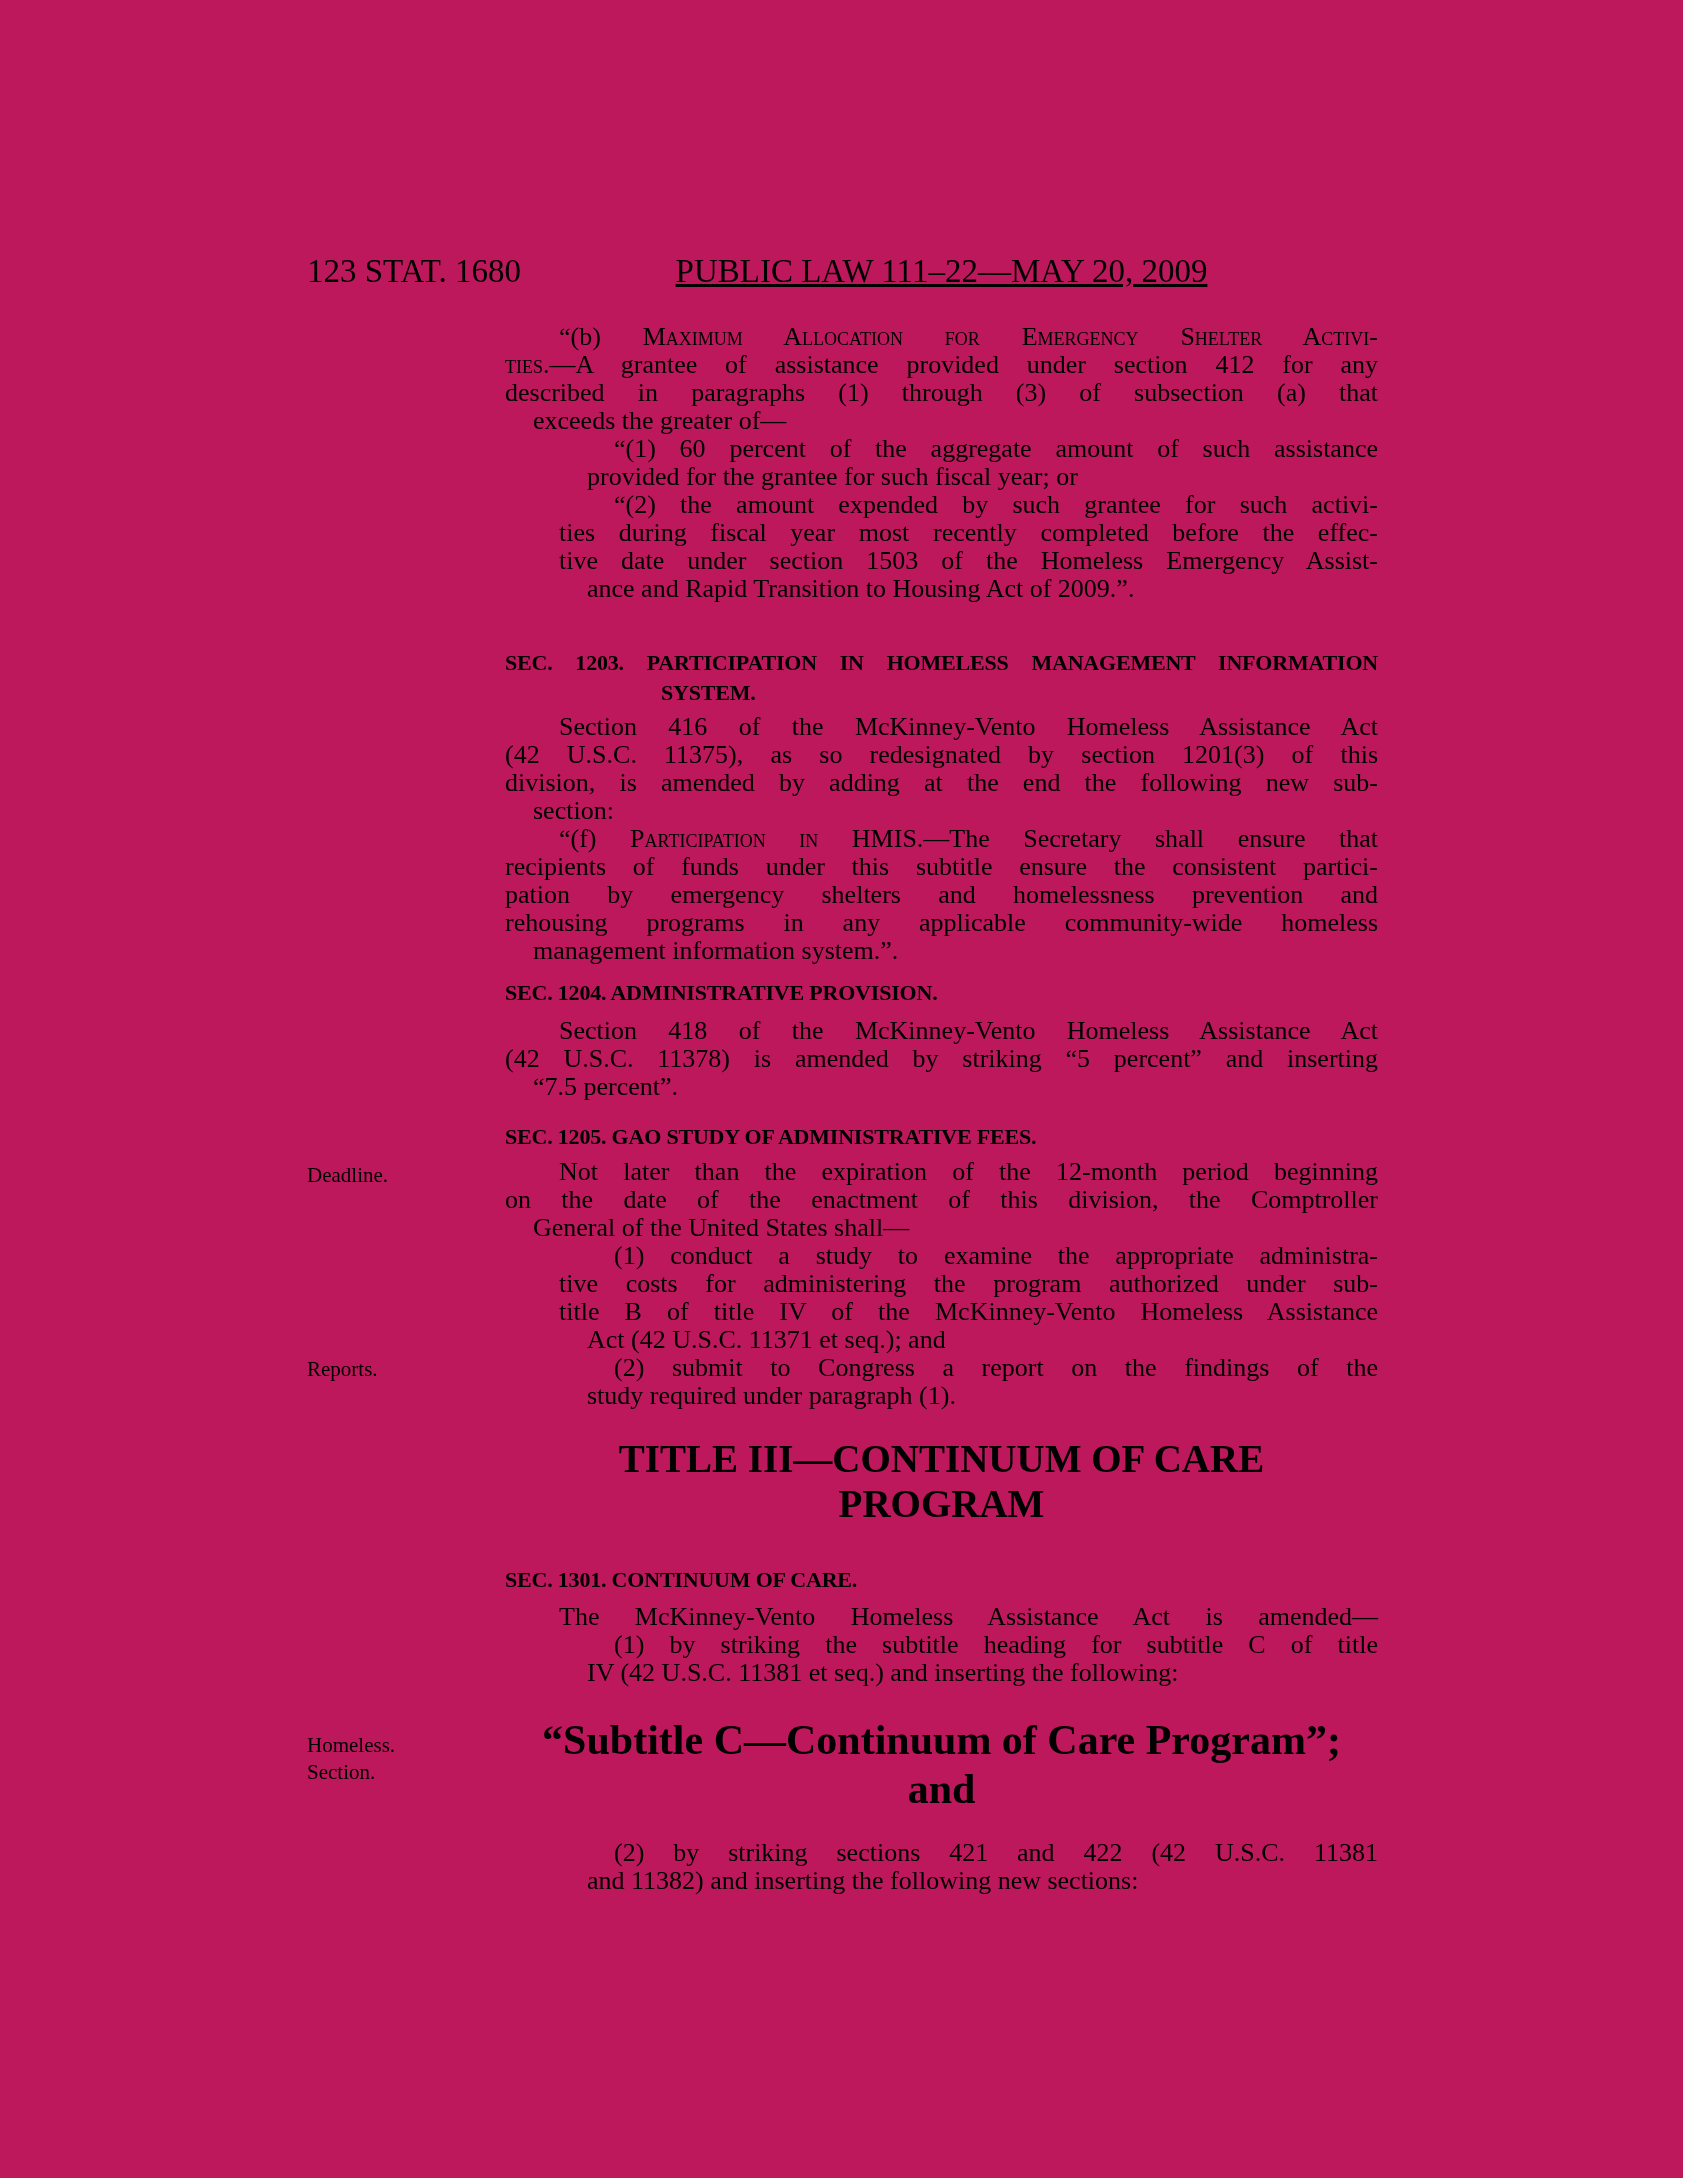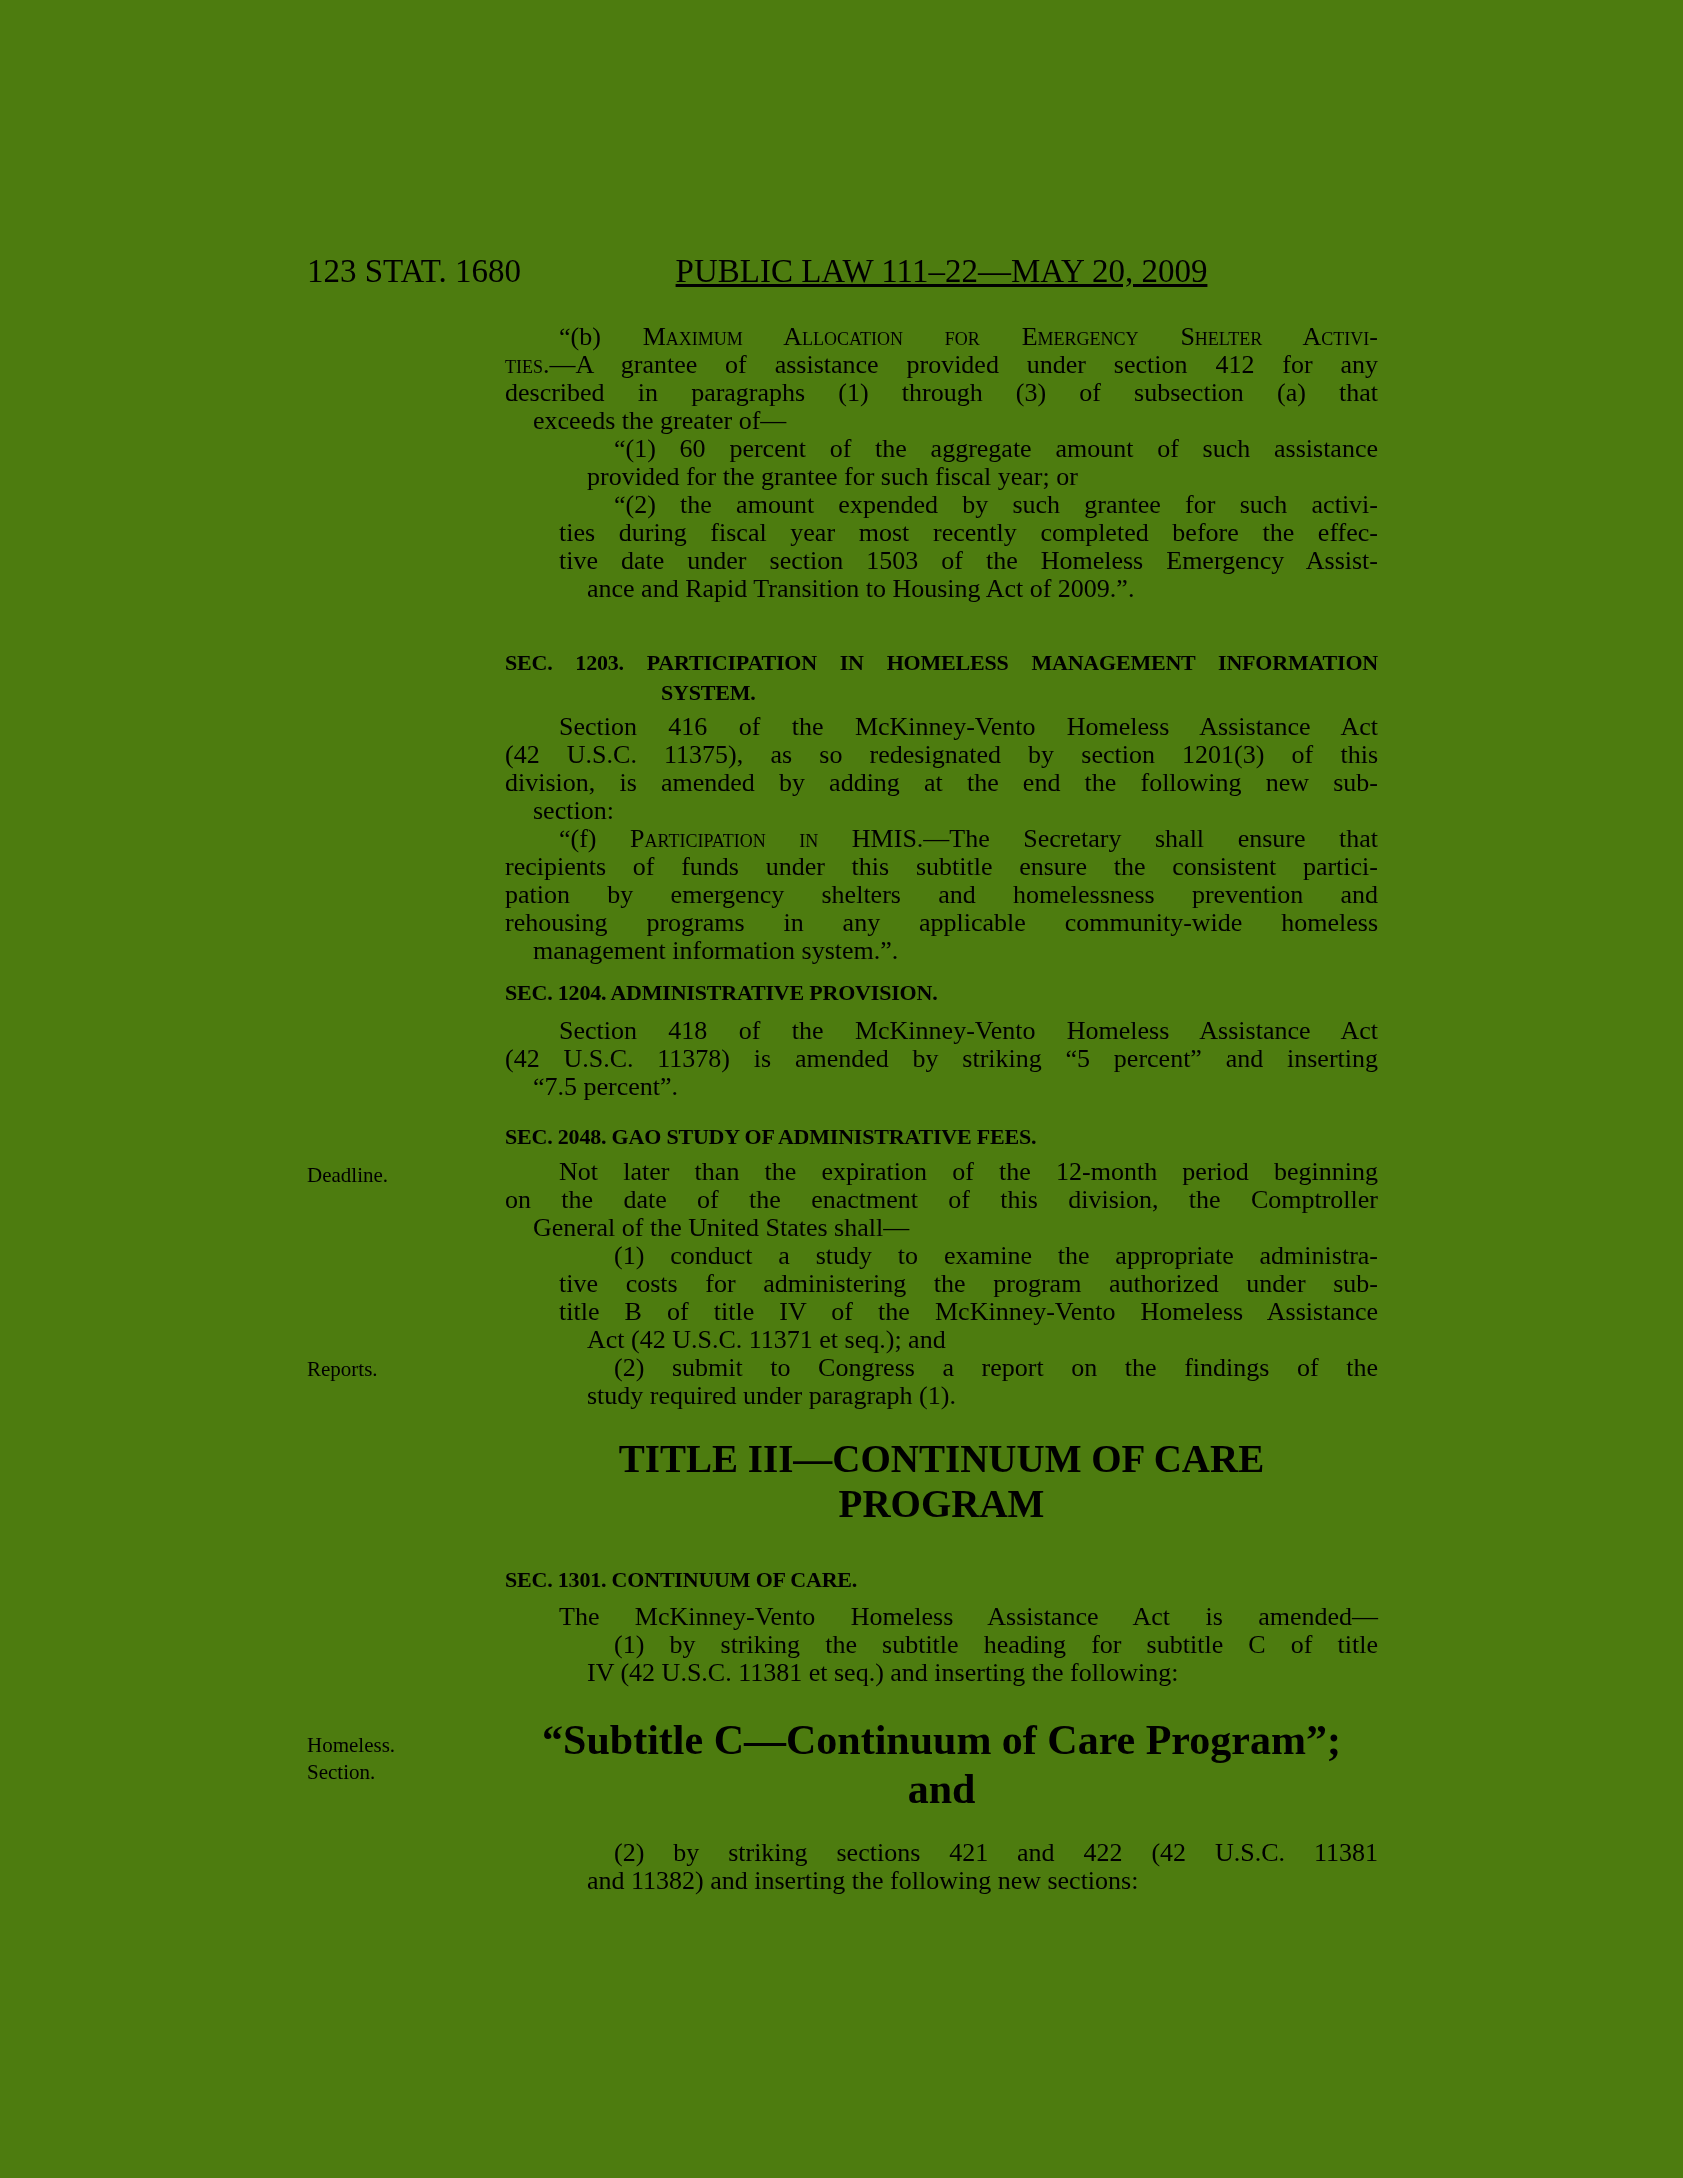--- a/index.html
+++ b/index.html
@@ -1,16 +1,16 @@
 <!DOCTYPE html>
 <html><head>
 <meta charset="utf-8">
 <style>
   html,body{margin:0;padding:0;background:#e8e8e8;}
-  #page{position:relative;width:1683px;height:2178px;background:#4d7c0f;color:#000;
+  #page{position:relative;width:1683px;height:2178px;background:#be185d;color:#000;
         font-family:"Liberation Serif","DejaVu Serif",serif;overflow:hidden;}
   
   #stat-number{position:absolute;left:307px;top:251px;font-size:33px;line-height:40px;white-space:nowrap;}
   #law-title{position:absolute;left:505px;width:873px;top:251px;font-size:33px;line-height:40px;text-align:center;white-space:nowrap;text-decoration:underline;}
   
   .margin-note{position:absolute;left:307px;font-size:21px;line-height:26px;white-space:nowrap;}
   .mn-0{top:1162px}.mn-1{top:1356px}.mn-2{top:1732px}.mn-3{top:1759px}
   
   .content-block{position:absolute;left:505px;width:873px;}
   .blk-para{font-size:26px;line-height:28px;}
@@ -83,21 +83,21 @@
       </div>
       <div class="content-block blk-sec-heading" data-name="block-sec-1204">
         <div data-name="text-line" class="hline">SEC. 1204. ADMINISTRATIVE PROVISION.</div>
       </div>
       <div class="content-block blk-para" data-name="block-sec-1204-body">
         <div data-name="text-line" class="line ind-first just"><span data-name="body-text">Section 418 of the McKinney-Vento Homeless Assistance Act</span></div>
         <div data-name="text-line" class="line ind-base just"><span data-name="body-text">(42 U.S.C. 11378) is amended by striking “5 percent” and inserting</span></div>
         <div data-name="text-line" class="line ind-base lastline"><span data-name="body-text">“7.5 percent”.</span></div>
       </div>
       <div class="content-block blk-sec-heading" data-name="block-sec-1205">
-        <div data-name="text-line" class="hline">SEC. 2048. GAO STUDY OF ADMINISTRATIVE FEES.</div>
+        <div data-name="text-line" class="hline">SEC. 1205. GAO STUDY OF ADMINISTRATIVE FEES.</div>
       </div>
       <div class="content-block blk-para" data-name="block-sec-1205-body">
         <div data-name="text-line" class="line ind-first just"><span data-name="body-text">Not later than the expiration of the 12-month period beginning</span></div>
         <div data-name="text-line" class="line ind-base just"><span data-name="body-text">on the date of the enactment of this division, the Comptroller</span></div>
         <div data-name="text-line" class="line ind-base lastline"><span data-name="body-text">General of the United States shall—</span></div>
         <div data-name="text-line" class="line ind-sub2 just"><span data-name="body-text">(1) conduct a study to examine the appropriate administra-</span></div>
         <div data-name="text-line" class="line ind-sub1 just"><span data-name="body-text">tive costs for administering the program authorized under sub-</span></div>
         <div data-name="text-line" class="line ind-sub1 just"><span data-name="body-text">title B of title IV of the McKinney-Vento Homeless Assistance</span></div>
         <div data-name="text-line" class="line ind-sub1 lastline"><span data-name="body-text">Act (42 U.S.C. 11371 et seq.); and</span></div>
         <div data-name="text-line" class="line ind-sub2 just"><span data-name="body-text">(2) submit to Congress a report on the findings of the</span></div>

